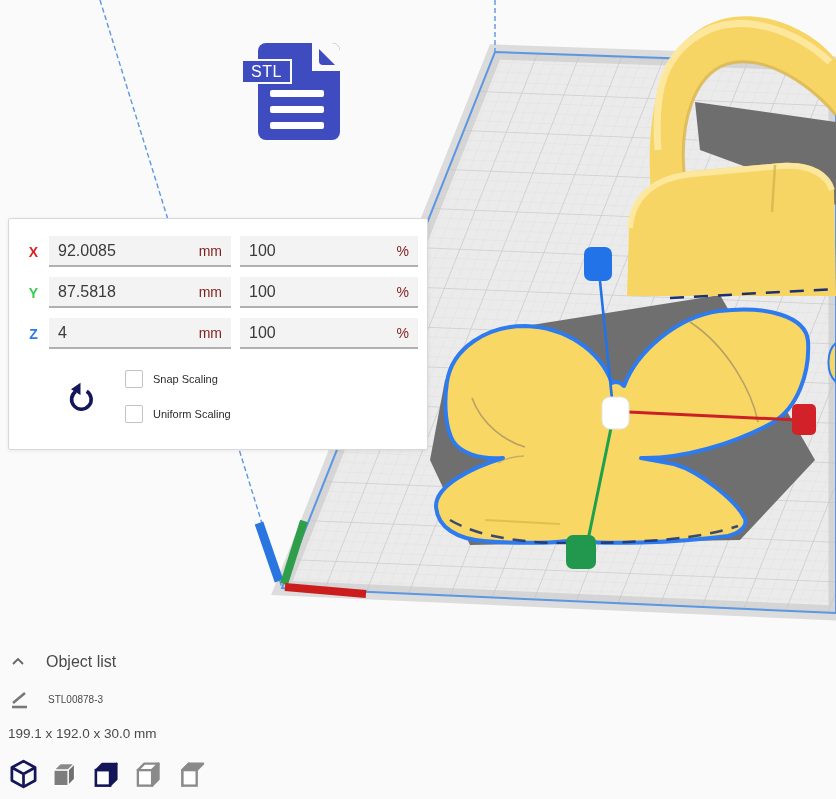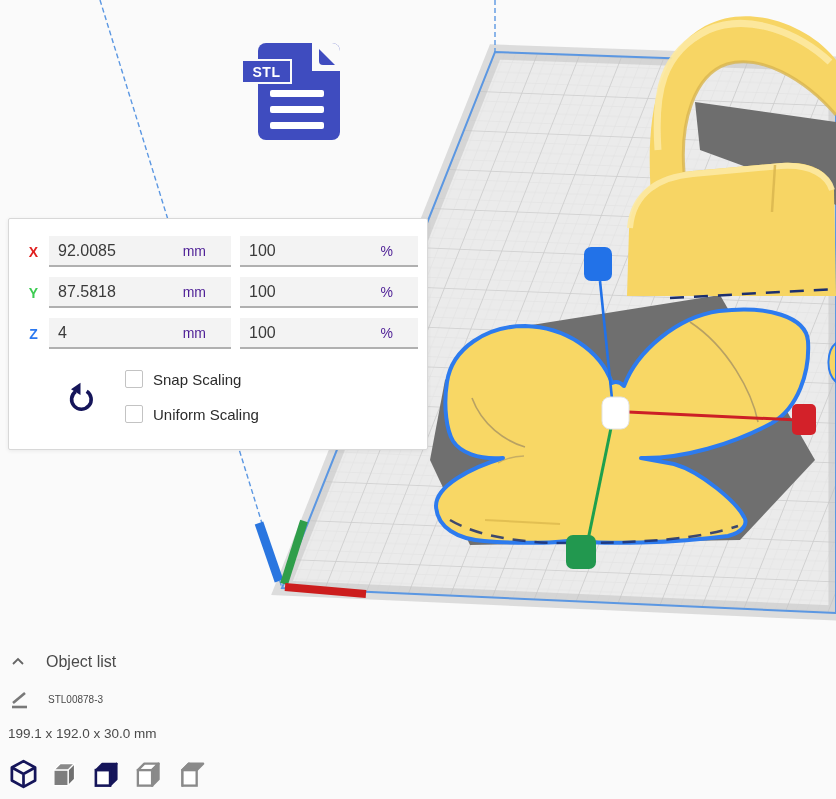--- a/index.html
+++ b/index.html
@@ -29,21 +29,21 @@
   }
   .stl-badge .fold-flap {
     position:absolute; right:10px; top:6px; width:0; height:0;
     border-left:16px solid #3f4cbf; border-top:16px solid transparent;
     border-radius:0 0 0 4px;
   }
   .stl-badge .banner {
     position:absolute; left:-2px; top:16px; width:49px; height:25px;
     background:#3f4cbf; border:2px solid #fafafa; border-left:none;
     display:flex; align-items:center; justify-content:center;
-    color:#fff; font-weight:bold; font-size:14px; letter-spacing:.5px;
+    color:#fff; font-weight:normal; font-size:16px; letter-spacing:.5px;
   }
   .stl-badge .bar { position:absolute; left:25px; width:54px; height:7px; background:#fff; border-radius:2px; }
   .stl-badge .bar.b1 { top:47px; }
   .stl-badge .bar.b2 { top:63px; }
   .stl-badge .bar.b3 { top:79px; }
 
   
   .scale-panel {
     position:absolute; left:8px; top:218px; width:420px; height:232px;
     background:#ffffff; border:1px solid #d8d8d8; border-radius:2px;
@@ -56,29 +56,29 @@
   .field {
     position:relative; height:31px; background:#f3f3f3;
     border-bottom:2px solid #b0b0b0; display:flex; align-items:center;
   }
   .field.size { margin-left:8px; width:182px; }
   .field.pct  { margin-left:9px; width:178px;align-items:center; }
   .field input {
     width:100%; height:100%; border:none; background:transparent; outline:none;
     font-family:"Liberation Sans", sans-serif; font-size:16px; color:#3a3a3a; padding:0 34px 0 9px;
   }
-  .field .unit { position:absolute; right:25px; font-size:14px; color:#4c1d95; pointer-events:none; }
+  .field .unit { position:absolute; right:9px; font-size:14px; color:#7f1d1d; pointer-events:none; }
   .reset-btn { position:absolute; left:52px; top:160px; width:40px; height:42px; cursor:pointer; background:none; border:none; }
   .opt-row { position:absolute; left:116px; display:flex; align-items:center; }
   .opt-row.o1 { top:151px; } .opt-row.o2 { top:186px;align-items:center; }
   .checkbox {
     width:18px; height:18px; background:#fff; border:1px solid #c3c3c3; border-radius:2px;
     display:inline-block; cursor:pointer;
   }
-  .opt-label { margin-left:10px; font-size:15px; color:#2b2b2b; }
+  .opt-label { margin-left:10px; font-size:11px; color:#2b2b2b; }
 
   
   .ol-header { position:absolute; left:10px; top:653px; display:flex; align-items:center; cursor:pointer; }
   .ol-header .chev { width:16px; height:16px; }
   .ol-header .ol-title { margin-left:20px; font-size:16px; color:#4a4a4a; }
   .ol-item { position:absolute; left:10px; top:690px; display:flex; align-items:center; cursor:pointer; }
   .ol-item .pencil { width:19px; height:19px; }
   .ol-item .ol-name { margin-left:19px; font-size:10px; color:#4a4a4a; }
   .dims { position:absolute; left:8px; top:726px; font-size:13.5px; color:#4a4a4a; }
   .view-toolbar { position:absolute; left:8px; top:758px; display:flex; gap:11px; }

